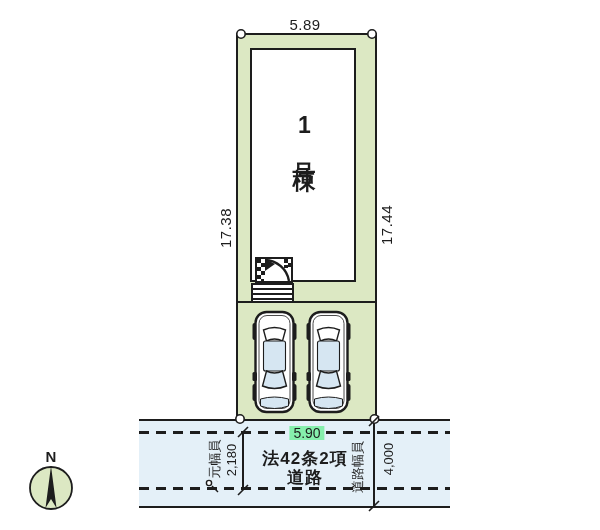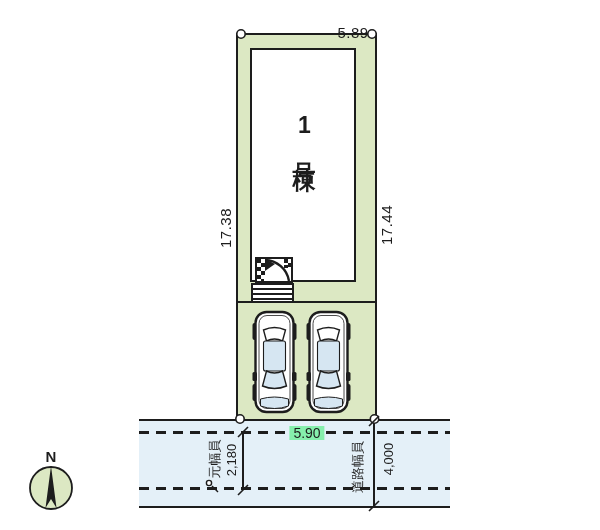--- a/index.html
+++ b/index.html
@@ -151,27 +151,31 @@
     <g>
       <circle cx="209" cy="483" r="2.6" fill="#ffffff" stroke="#1d1d1d" stroke-width="1.4"></circle>
       <line x1="212" y1="486" x2="218" y2="492" stroke="#1d1d1d" stroke-width="1.4"></line>
     </g>
     <g>
       <circle cx="51" cy="488" r="21" fill="#dce8c3" stroke="#1d1d1d" stroke-width="1.8"></circle>
       <polygon points="51,466 56.5,508 51,499 45.5,508" fill="#1d1d1d"></polygon>
     </g>
   </svg>
 
-  <div class="lbl dim" style="left:305px;top:32px;margin-left:48px;">5.89</div>
+  <div class="lbl dim" style="left:305px;top:24px;">5.89</div>
   <div class="lbl dim rot" style="left:225px;top:228px;">17.38</div>
   <div class="lbl dim rot" style="left:386px;top:225px;">17.44</div>
   <div class="lbl frontage" style="left:307px;top:433px;">5.90</div>
   <div class="lbl jp-sm rot" style="left:214px;top:459px;">元幅員</div>
   <div class="lbl dim-sm rot" style="left:231px;top:460px;">2,180</div>
   <div class="lbl jp-sm rot" style="left:357px;top:467px;">道路幅員</div>
   <div class="lbl dim-sm rot" style="left:388px;top:459px;">4,000</div>
 
+  <div class="road-name">
+    <div>法42条2項</div>
+    <div>道路</div>
+  </div>
 
   <div class="building-label">1号棟</div>
 
   <div class="north-label">N</div>
 
 </div>
 
 </body></html>

